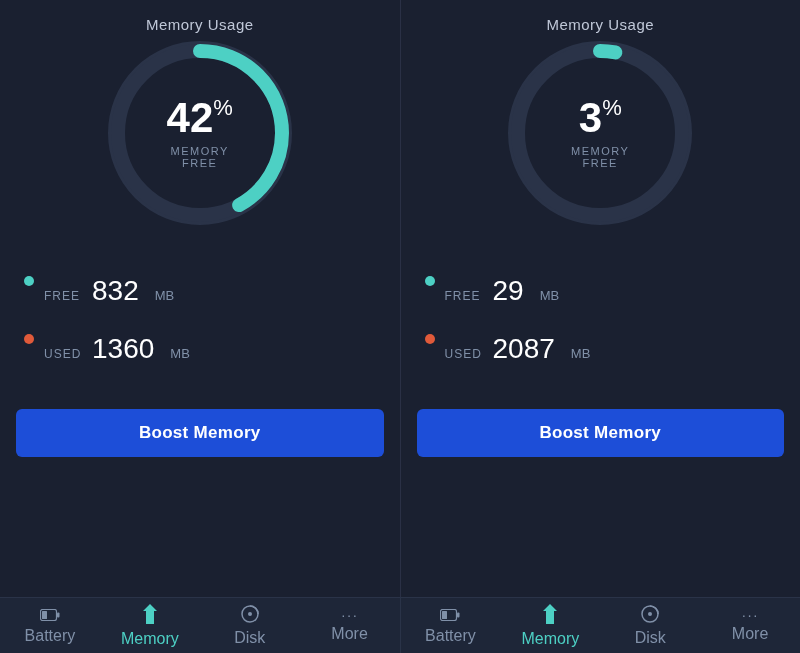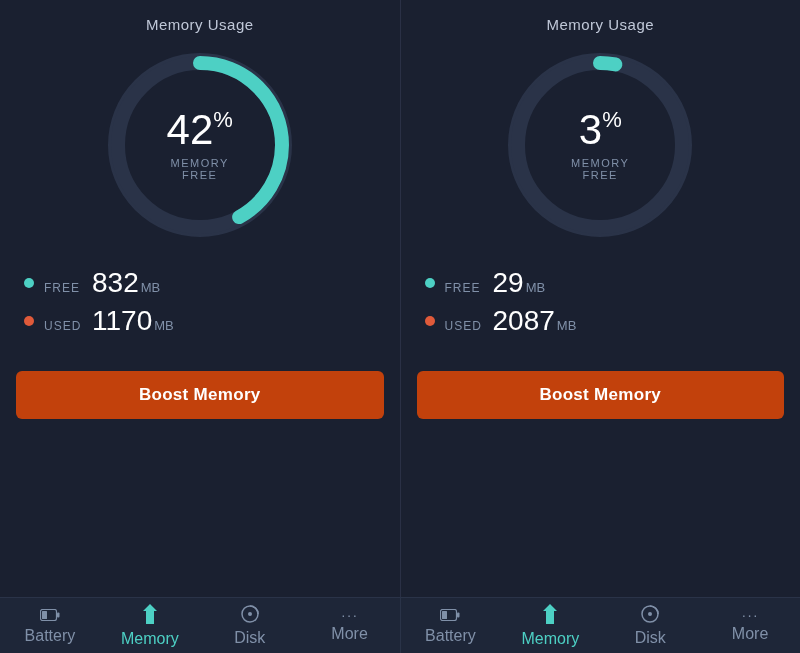--- a/index.html
+++ b/index.html
@@ -26,21 +26,21 @@
 
     .panel:last-child {
       border-right: none;
     }
 
     .panel-title {
       color: #c0c8d8;
       font-size: 15px;
       font-weight: 400;
       letter-spacing: 0.5px;
-      margin-bottom: 12px;
+      margin-bottom: 0;
     }
 
     
     .gauge-container {
       position: relative;
       width: 200px;
       height: 200px;
       margin-bottom: 24px;
     }
 
@@ -71,21 +71,21 @@
       text-align: center;
       display: flex;
       flex-direction: column;
       align-items: center;
       justify-content: center;
     }
 
     .gauge-percent-value {
       color: #ffffff;
       font-size: 42px;
-      font-weight: 400;
+      font-weight: 700;
       line-height: 1;
       display: inline-block;
     }
 
     .gauge-percent-symbol {
       color: #ffffff;
       font-size: 22px;
       font-weight: 300;
       vertical-align: super;
     }
@@ -140,37 +140,38 @@
       text-transform: uppercase;
       width: 40px;
       margin-right: 8px;
     }
 
     .stat-value {
       color: #ffffff;
       font-size: 28px;
       font-weight: 300;
       line-height: 1;
+      margin-top: 20px;
     }
 
     .stat-unit {
       color: #8090a8;
       font-size: 13px;
       font-weight: 400;
-      margin-left: 2px;
+      margin-left: 16px;
       align-self: flex-end;
       padding-bottom: 2px;
     }
 
     
     .boost-btn {
       width: calc(100% - 32px);
-      margin: 6px 16px;
+      margin: 16px 16px;
       padding: 14px 0;
-      background: #c2410c;
+      background: #1d4ed8;
       border: none;
       border-radius: 6px;
       color: #ffffff;
       font-size: 17px;
       font-weight: 600;
       letter-spacing: 0.3px;
       cursor: pointer;
       text-align: center;
     }
 
@@ -271,21 +272,21 @@
         <div class="stats-area">
           <div class="stat-row">
             <div class="stat-dot free"></div>
             <span class="stat-label">FREE</span>
             <span class="stat-value">832</span>
             <span class="stat-unit">MB</span>
           </div>
           <div class="stat-row">
             <div class="stat-dot used"></div>
             <span class="stat-label">USED</span>
-            <span class="stat-value">1170</span>
+            <span class="stat-value">1360</span>
             <span class="stat-unit">MB</span>
           </div>
         </div>
 
         <button class="boost-btn">Boost Memory</button>
       </div>
     </div>
 
     <div class="panel">
       <div class="panel-content">

